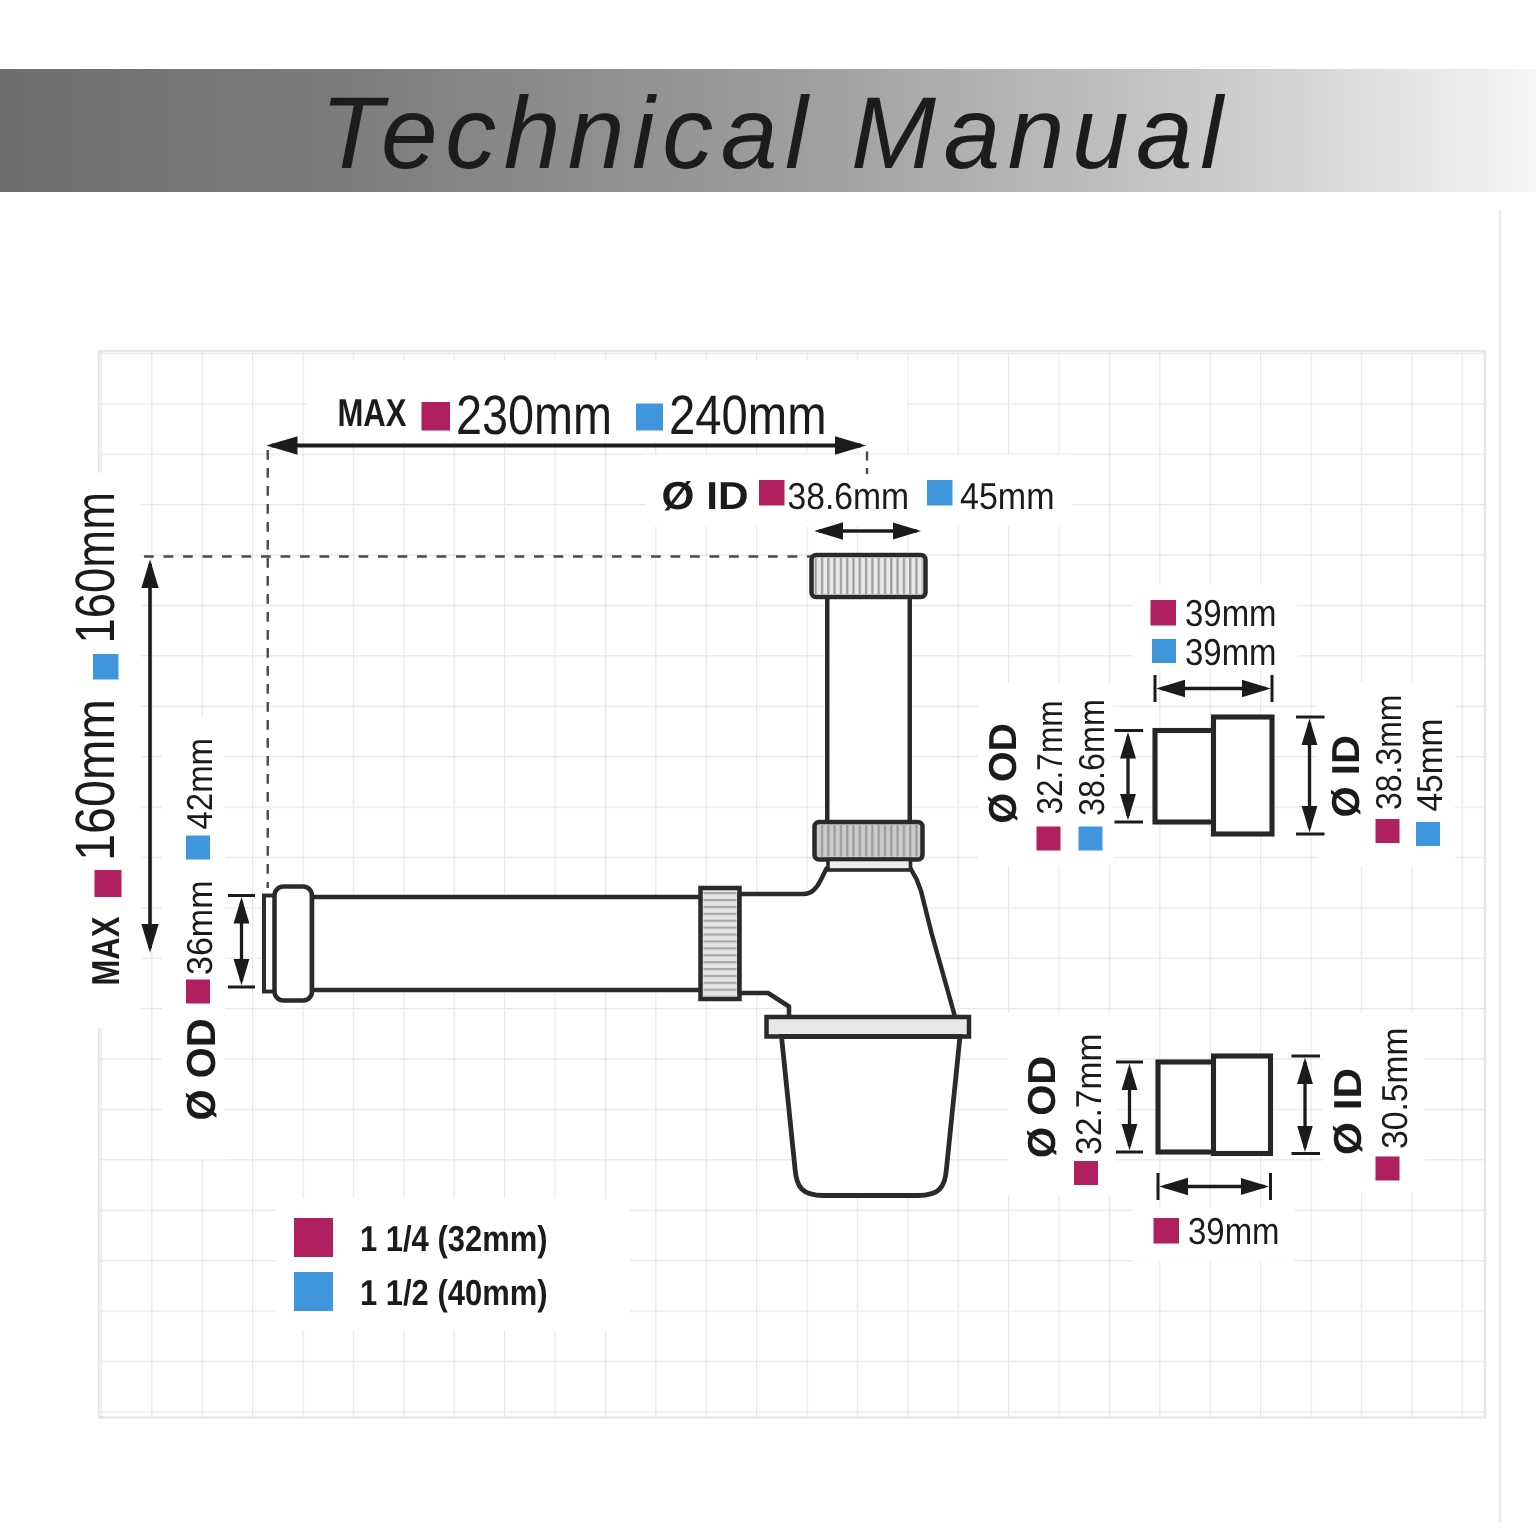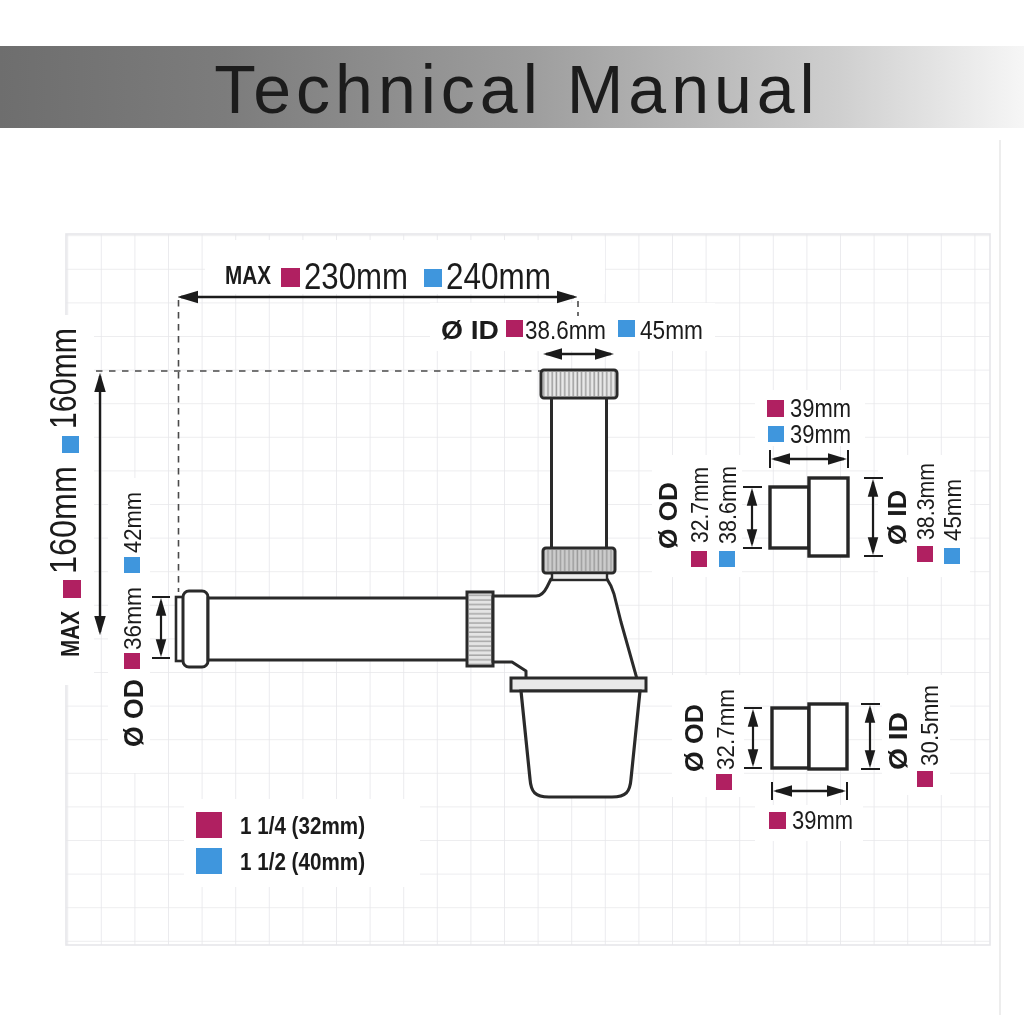--- a/index.html
+++ b/index.html
@@ -1,18 +1,18 @@
 <!DOCTYPE html>
 <html><head>
 <meta charset="utf-8">
 <style>
   html,body{margin:0;padding:0;width:1024px;height:1024px;background:#ffffff;overflow:hidden;}
   body{font-family:"Liberation Sans", sans-serif;position:relative;}
   .hdr{position:absolute;left:0;top:46px;width:1024px;height:82px;
-       background:linear-gradient(to right,#6e6e6e 0%,#7c7c7c 22%,#9e9e9e 52%,#cfcfcf 82%,#f6f6f6 100%);}
+       background:linear-gradient(to right,#6e6e6e 0%,#7c7c7c 22%,#9e9e9e 52%,#cfcfcf 82%,#f6f6f6 100%);font-style:italic;}
   .hdr h1{margin:0;text-align:center;font-size:68px;font-weight:400;color:#1c1c1c;
           line-height:87px;letter-spacing:5px;text-indent:10px;}
   svg{position:absolute;left:0;top:0;}
   text{font-family:"Liberation Sans", sans-serif;fill:#1b1b1b;}
 </style>
 </head>
 <body>
 
 <div class="hdr">
     <h1>Technical Manual</h1>

